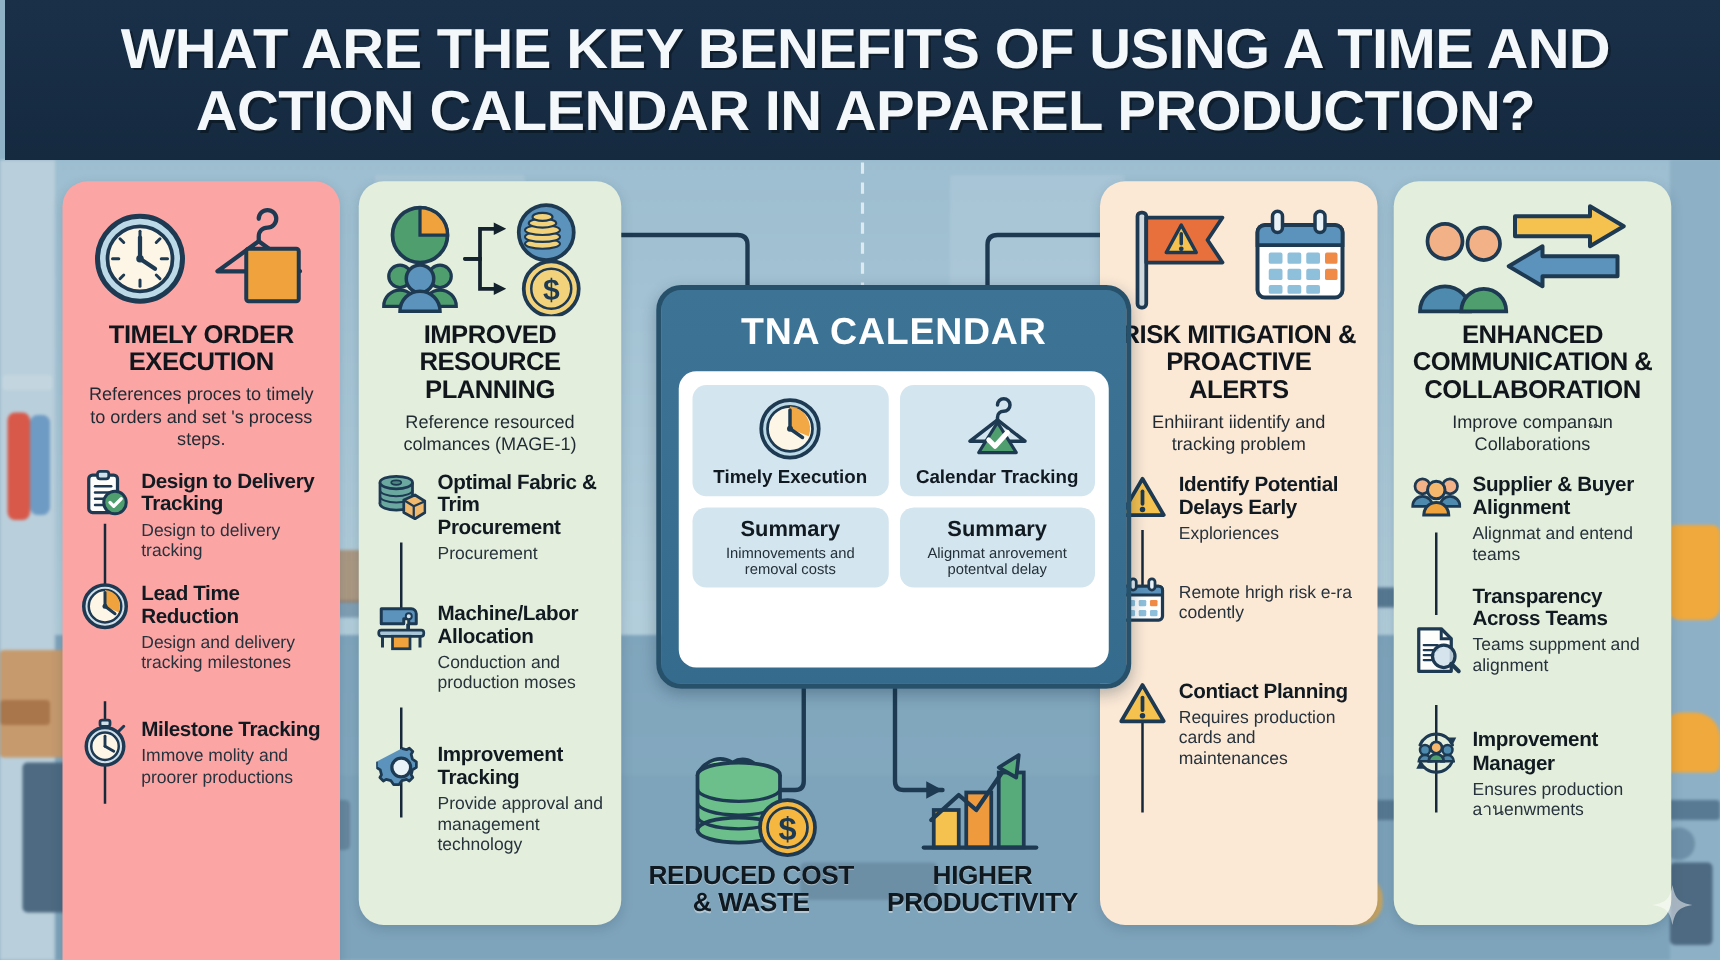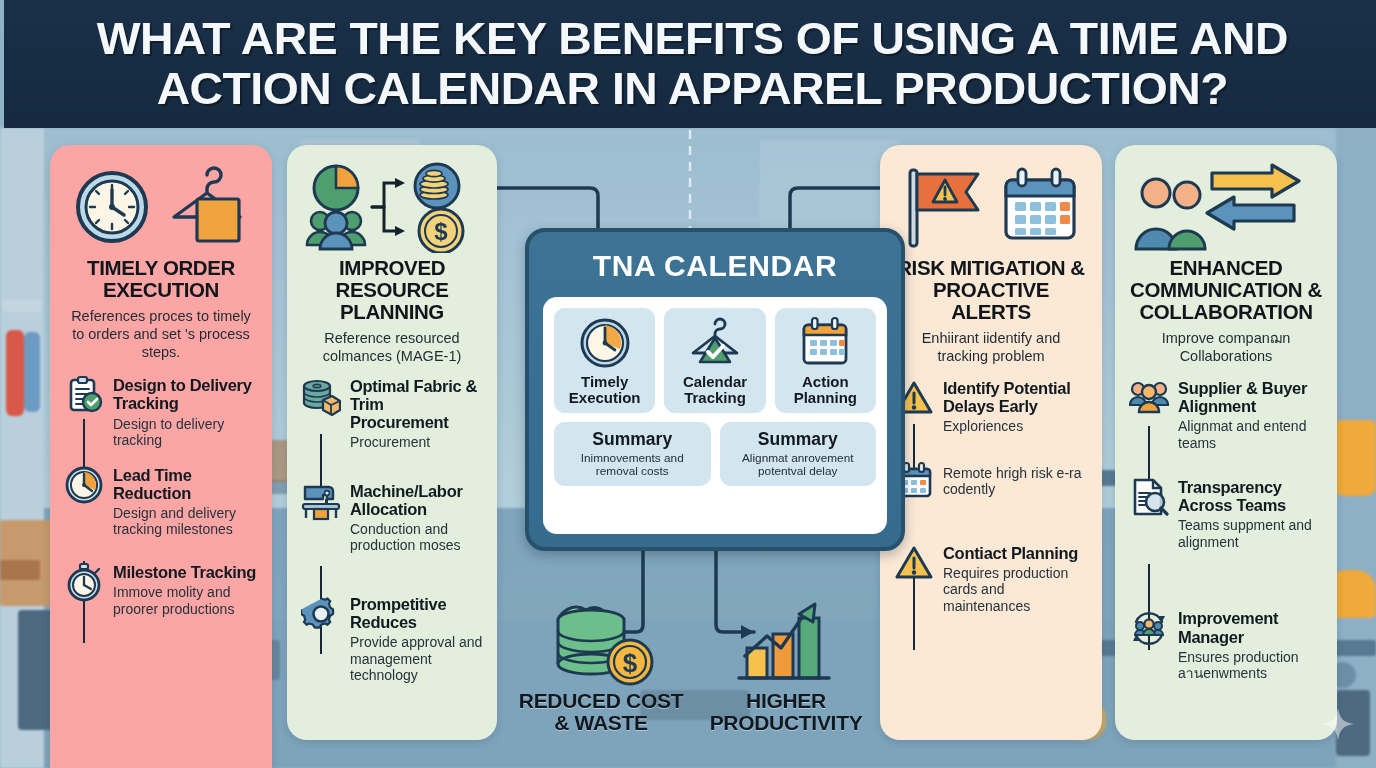--- a/index.html
+++ b/index.html
@@ -213,21 +213,21 @@
             <circle cx="28" cy="27" r="9" fill="#4f9e6d" stroke="#1d3a52" stroke-width="2.4"></circle>
             <path d="M24 27 l3 3 l6 -6" fill="none" stroke="#fff" stroke-width="2.6" stroke-linecap="round" stroke-linejoin="round"></path>
           </svg>
         </div>
         <div class="item-body">
           <div class="item-h">Design to Delivery Tracking</div>
           <div class="item-p">Design to delivery tracking</div>
         </div>
       </div>
 
-      <div class="item" style="margin-bottom:24px;">
+      <div class="item" style="margin-bottom:36px;">
         <div class="item-ico">
           <svg width="40" height="40" viewBox="0 0 40 40">
             <circle cx="20" cy="20" r="17" fill="#cfe0ea" stroke="#1d3a52" stroke-width="2.8"></circle>
             <circle cx="20" cy="20" r="13" fill="#fdf6e6" stroke="#1d3a52" stroke-width="2"></circle>
             <path d="M20 20 L20 7 A13 13 0 0 1 31 25 Z" fill="#f0a33c"></path>
             <line x1="20" y1="20" x2="20" y2="9" stroke="#1d3a52" stroke-width="2.4" stroke-linecap="round"></line>
             <line x1="20" y1="20" x2="28" y2="26" stroke="#1d3a52" stroke-width="2.4" stroke-linecap="round"></line>
             <circle cx="20" cy="20" r="2" fill="#1d3a52"></circle>
           </svg>
         </div>
@@ -344,21 +344,21 @@
       </div>
 
       <div class="item">
         <div class="item-ico">
           <svg width="40" height="40" viewBox="0 0 40 40">
             <path d="M20 3 l4.2 1.1 l2.4 -1.4 l3 3 l-1.4 2.4 l1.1 4.2 l3.4 2.3 v4.8 l-3.4 2.3 l-1.1 4.2 l1.4 2.4 l-3 3 l-2.4 -1.4 l-4.2 1.1 l-2.3 3.4 h-4.8 l-2.3 -3.4 l-4.2 -1.1 l-2.4 1.4 l-3 -3 l1.4 -2.4 l-1.1 -4.2 l-3.4 -2.3 v-4.8" fill="#5b93bd" stroke="#1d3a52" stroke-width="2.4" stroke-linejoin="round" transform="translate(2,2) scale(0.92)"></path>
             <circle cx="20" cy="20" r="7.5" fill="#e9f2f7" stroke="#1d3a52" stroke-width="2.6"></circle>
           </svg>
         </div>
         <div class="item-body">
-          <div class="item-h">Prompetitive Reduces</div>
+          <div class="item-h">Improvement Tracking</div>
           <div class="item-p">Provide approval and management technology</div>
         </div>
       </div>
     </div>
   </div>
 
   <div class="center">
     <h2>TNA CALENDAR</h2>
     <div class="center-inner">
       <div class="tiles">
@@ -378,39 +378,20 @@
         <div class="tile">
           <svg width="58" height="54" viewBox="0 0 58 54">
             <path d="M29 8 a5 5 0 1 1 5 5 c-3 0 -5 2 -5 5 v3" fill="none" stroke="#1d3a52" stroke-width="2.8" stroke-linecap="round"></path>
             <path d="M29 20 L7 37 H51 Z" fill="none" stroke="#1d3a52" stroke-width="2.8" stroke-linejoin="round"></path>
             <path d="M29 22 L14 46 H44 Z" fill="#4f9e6d" stroke="#1d3a52" stroke-width="2.6" stroke-linejoin="round"></path>
             <path d="M22 36 l5 5 l10 -11" fill="none" stroke="#fff" stroke-width="4" stroke-linecap="round" stroke-linejoin="round"></path>
           </svg>
           <div class="tile-lbl">Calendar Tracking</div>
         </div>
 
-        <div class="tile">
-          <svg width="56" height="54" viewBox="0 0 56 54">
-            <rect x="7" y="9" width="42" height="38" rx="4" fill="#fff" stroke="#1d3a52" stroke-width="2.8"></rect>
-            <path d="M7 13 a4 4 0 0 1 4 -4 h34 a4 4 0 0 1 4 4 v6 H7 Z" fill="#f0a33c" stroke="#1d3a52" stroke-width="2.6"></path>
-            <rect x="15" y="2" width="5.5" height="11" rx="2.6" fill="#e9f2f7" stroke="#1d3a52" stroke-width="2.2"></rect>
-            <rect x="35" y="2" width="5.5" height="11" rx="2.6" fill="#e9f2f7" stroke="#1d3a52" stroke-width="2.2"></rect>
-            <g fill="#8fc0db">
-              <rect x="13" y="24" width="7" height="6" rx="1"></rect>
-                <rect x="23" y="24" width="7" height="6" rx="1"></rect>
-              <rect x="33" y="24" width="7" height="6" rx="1"></rect>
-              <rect x="13" y="33" width="7" height="6" rx="1"></rect>
-                <rect x="23" y="33" width="7" height="6" rx="1"></rect>
-              <rect x="33" y="33" width="7" height="6" rx="1"></rect>
-            </g>
-            <rect x="42" y="24" width="6" height="6" rx="1" fill="#ef8b47"></rect>
-            <rect x="42" y="33" width="6" height="6" rx="1" fill="#8fc0db"></rect>
-          </svg>
-          <div class="tile-lbl">Action Planning</div>
-        </div>
       </div>
 
       <div class="sums">
         <div class="sum">
           <div class="sum-h">Summary</div>
           <div class="sum-p">Inimnovements and removal costs</div>
         </div>
         <div class="sum">
           <div class="sum-h">Summary</div>
           <div class="sum-p">Alignmat anrovement potentval delay</div>
@@ -557,38 +538,38 @@
         </g>
       </svg>
     </div>
     <div class="card-title">ENHANCED COMMUNICATION &amp; COLLABORATION</div>
     <div class="card-desc">Improve companฌn Collaborations</div>
 
     <div class="items" style="margin-top:12px;">
       <div class="vline" style="top:48px; height:66px;"></div>
       <div class="vline" style="top:186px; height:86px;"></div>
 
-      <div class="item" style="margin-bottom:26px;">
+      <div class="item" style="margin-bottom:16px;">
         <div class="item-ico">
           <svg width="40" height="40" viewBox="0 0 40 40">
             <circle cx="9" cy="11" r="6" fill="#f2b187" stroke="#1d3a52" stroke-width="2.2"></circle>
             <path d="M1 27 a8 8 0 0 1 16 0 Z" fill="#4d8aad" stroke="#1d3a52" stroke-width="2.2"></path>
             <circle cx="31" cy="11" r="6" fill="#f2b187" stroke="#1d3a52" stroke-width="2.2"></circle>
             <path d="M23 27 a8 8 0 0 1 16 0 Z" fill="#4d8aad" stroke="#1d3a52" stroke-width="2.2"></path>
             <circle cx="20" cy="14" r="7" fill="#f5b86d" stroke="#1d3a52" stroke-width="2.4"></circle>
             <path d="M10 34 a10 10 0 0 1 20 0 Z" fill="#f0a33c" stroke="#1d3a52" stroke-width="2.4"></path>
           </svg>
         </div>
         <div class="item-body">
           <div class="item-h">Supplier &amp; Buyer Alignment</div>
           <div class="item-p">Alignmat and entend teams</div>
         </div>
       </div>
 
-      <div class="item" style="margin-bottom:58px;">
+      <div class="item" style="margin-bottom:42px;align-items:flex-end;">
         <div class="item-ico">
           <svg width="40" height="40" viewBox="0 0 40 40">
             <path d="M6 3 h18 l8 8 v26 H6 Z" fill="#fdfdfb" stroke="#1d3a52" stroke-width="2.6" stroke-linejoin="round"></path>
             <path d="M24 3 v8 h8" fill="none" stroke="#1d3a52" stroke-width="2.4"></path>
             <g stroke="#1d3a52" stroke-width="1.8" stroke-linecap="round">
               <line x1="10" y1="16" x2="21" y2="16"></line>
                 <line x1="10" y1="20" x2="21" y2="20"></line>
               <line x1="10" y1="24" x2="18" y2="24"></line>
                 <line x1="10" y1="28" x2="16" y2="28"></line>
             </g>

